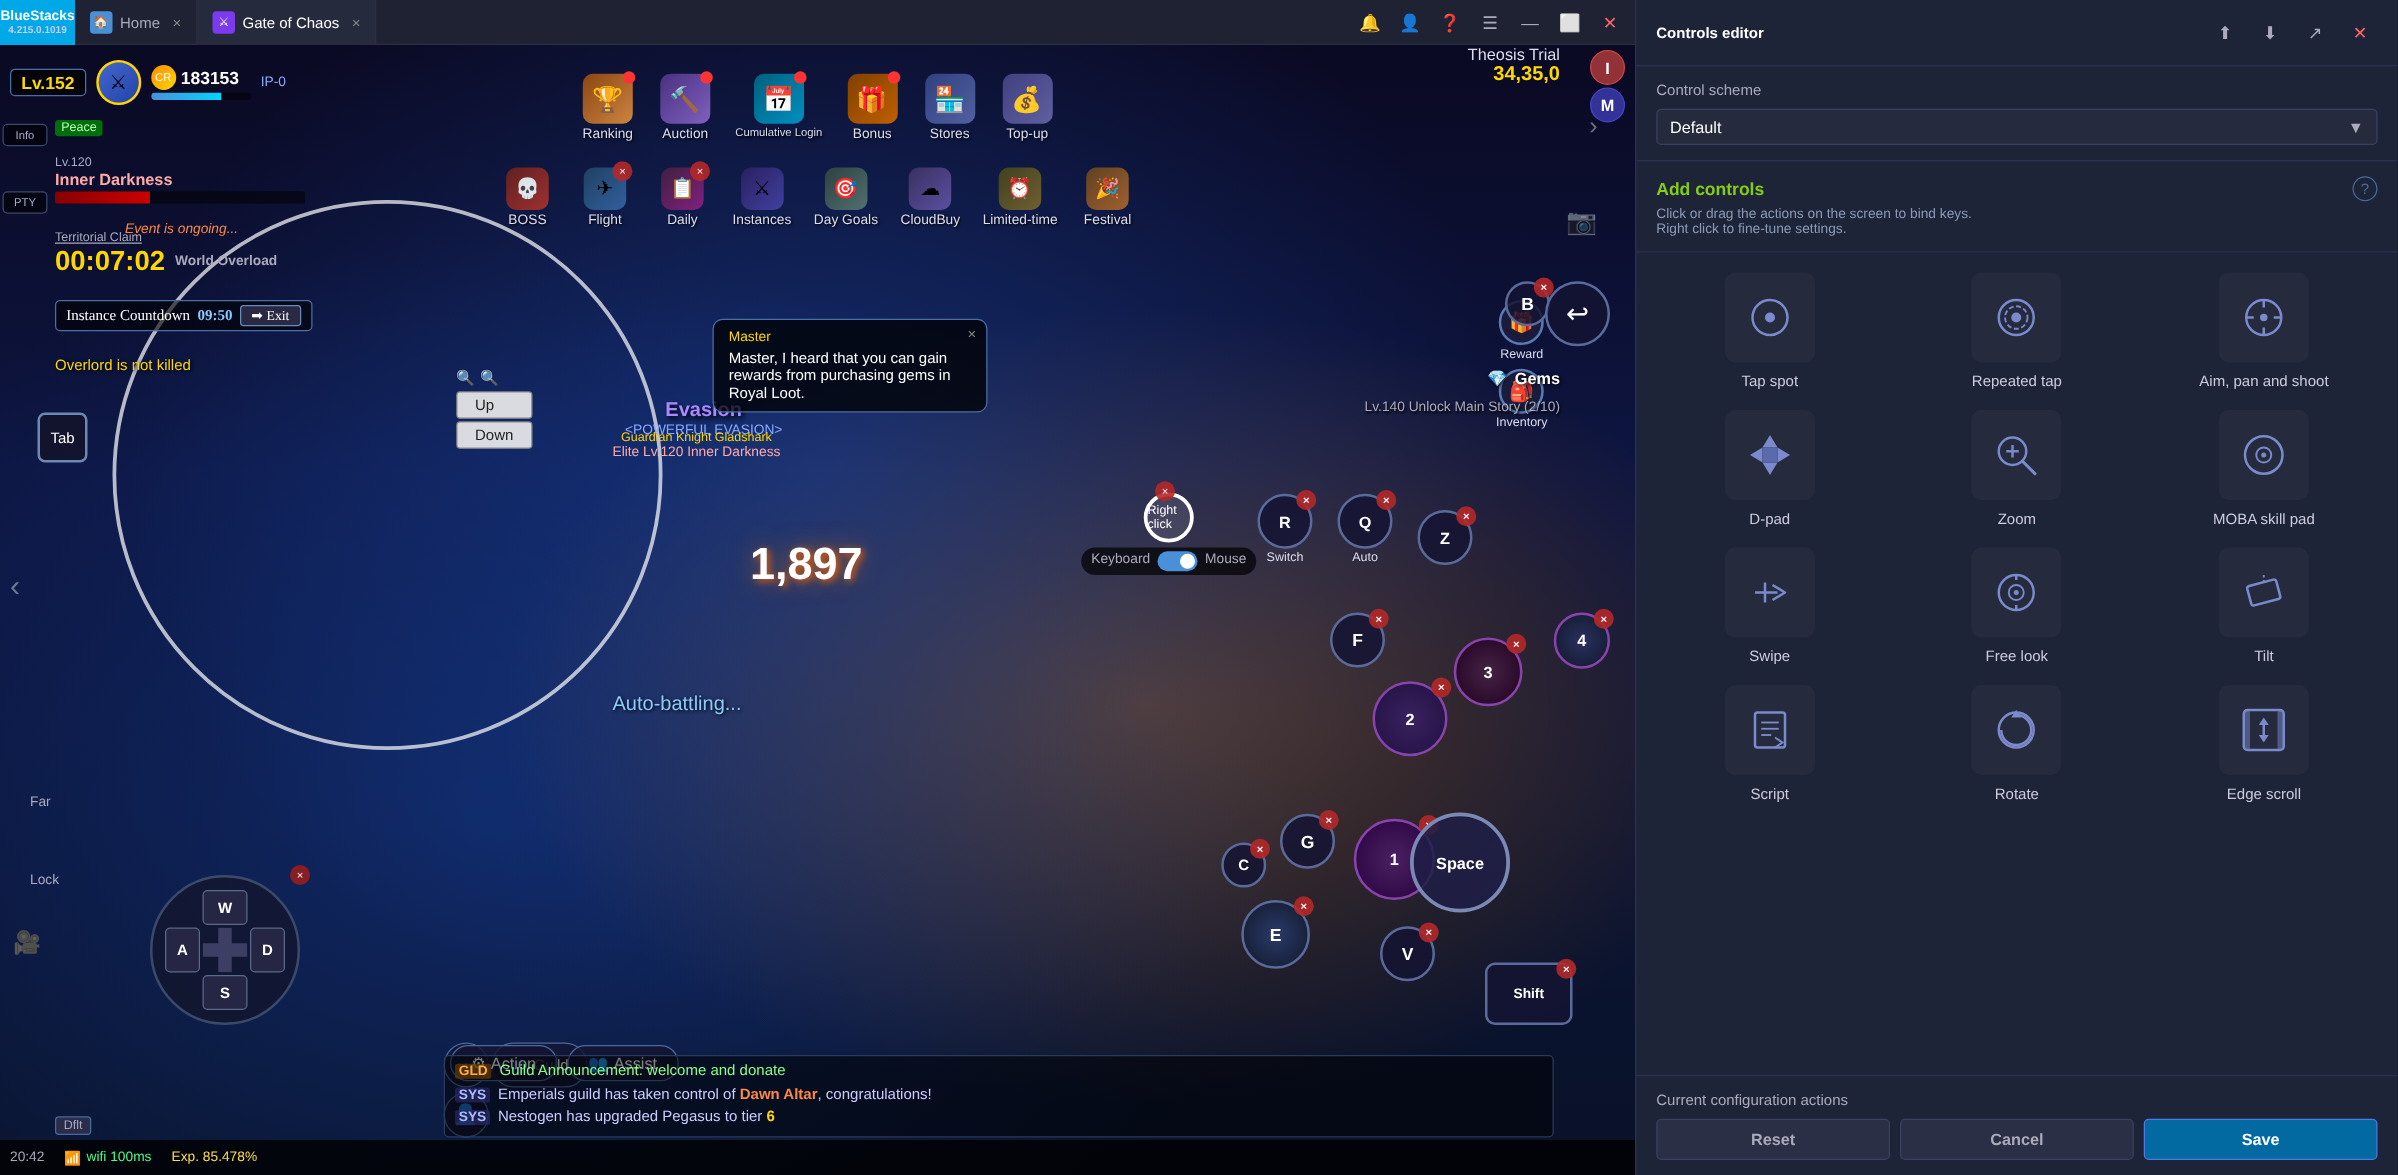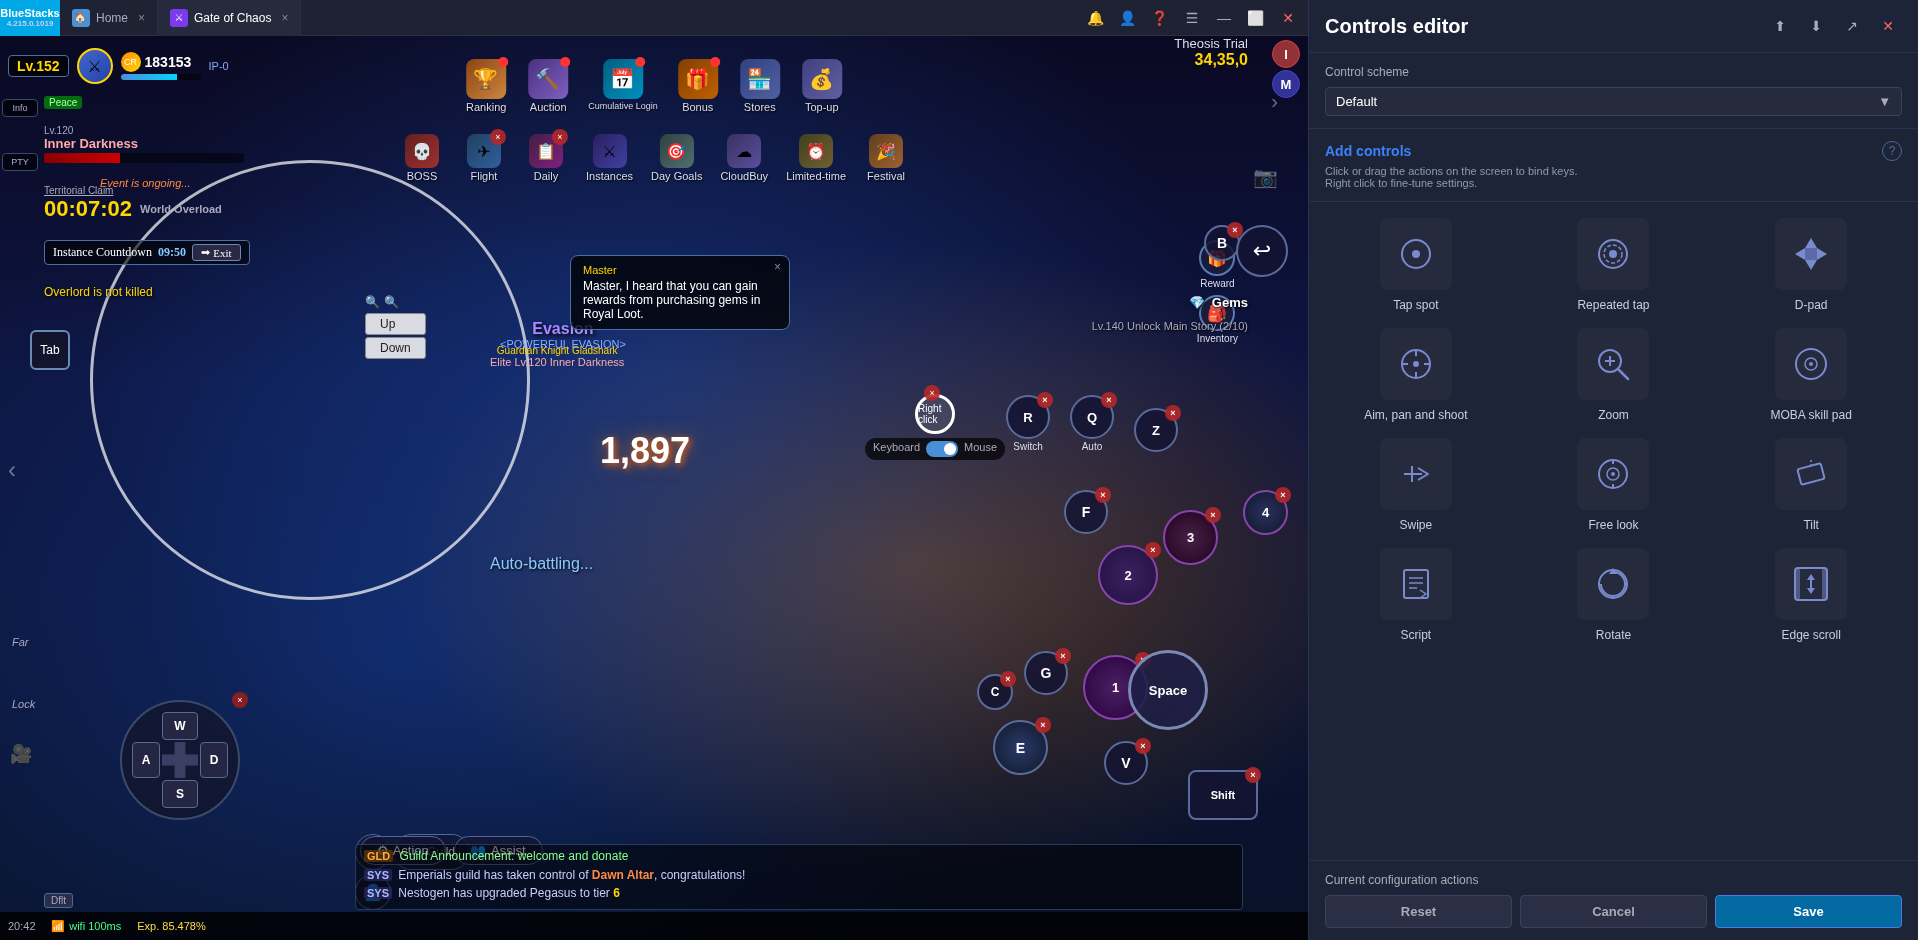--- a/index.html
+++ b/index.html
@@ -474,25 +474,24 @@
     .cross-shape {
       width: 36px; height: 36px;
       background: rgba(80,80,120,0.7);
       clip-path: polygon(35% 0%, 65% 0%, 65% 35%, 100% 35%, 100% 65%, 65% 65%, 65% 100%, 35% 100%, 35% 65%, 0% 65%, 0% 35%, 35% 35%);
     }
 
     
     .far-lock-area {
       position: absolute;
       bottom: 230px;
-      left: 12px;
+      left: 24px;
       z-index: 60;
       color: #aab;
       font-size: 11px;
-      font-style: italic;
     }
     .far-label { margin-bottom: 50px; }
     .lock-label { }
 
     
     .camera-area {
       position: absolute;
       bottom: 175px;
       left: 8px;
       z-index: 60;
@@ -780,21 +779,21 @@
     }
     .cp-header {
       display: flex;
       align-items: center;
       justify-content: space-between;
       padding: 12px 16px;
       border-bottom: 1px solid #2a3050;
     }
     .cp-title {
       color: white;
-      font-size: 20px;
+      font-size: 12px;
       font-weight: 600;
     }
     .cp-header-btns {
       display: flex;
       align-items: center;
       gap: 8px;
     }
     .cp-header-btn {
       width: 28px; height: 28px;
       display: flex; align-items: center; justify-content: center;
@@ -837,21 +836,21 @@
     .cp-add-controls {
       padding: 12px 16px;
       border-bottom: 1px solid #2a3050;
     }
     .cp-add-title-row {
       display: flex;
       align-items: center;
       justify-content: space-between;
       margin-bottom: 4px;
     }
-    .cp-add-title { color: #3b82f6; font-size: 14px; font-weight: 600; }
+    .cp-add-title { color: #84cc16; font-size: 14px; font-weight: 600; }
     .cp-add-subtitle { color: #8a9ab5; font-size: 11px; }
     .cp-info-icon {
       width: 20px; height: 20px;
       border-radius: 50%;
       border: 1px solid #4a6a9a;
       display: flex; align-items: center; justify-content: center;
       color: #4a6a9a;
       font-size: 12px;
       cursor: pointer;
     }
@@ -1451,42 +1450,42 @@
           <circle cx="20" cy="20" r="4" fill="#7a8acc"></circle>
           <circle cx="20" cy="20" r="9" fill="none" stroke="#7a8acc" stroke-width="1.5" stroke-dasharray="4 2"></circle>
         </svg>
       </div>
       <span class="cp-control-label">Repeated tap</span>
     </div>
 
     <div class="cp-control-item">
       <div class="cp-control-icon">
         <svg width="40" height="40" viewBox="0 0 40 40">
-          <polygon points="20,4 26,14 14,14" fill="#7a8acc"></polygon>
-          <polygon points="20,36 26,26 14,26" fill="#7a8acc"></polygon>
-          <polygon points="4,20 14,14 14,26" fill="#7a8acc"></polygon>
-          <polygon points="36,20 26,14 26,26" fill="#7a8acc"></polygon>
-          <rect x="14" y="14" width="12" height="12" fill="#5a6aaa"></rect>
-        </svg>
-      </div>
-      <span class="cp-control-label">D-pad</span>
-    </div>
-
-    <div class="cp-control-item">
-      <div class="cp-control-icon">
-        <svg width="40" height="40" viewBox="0 0 40 40">
           <circle cx="20" cy="20" r="14" fill="none" stroke="#7a8acc" stroke-width="2"></circle>
           <circle cx="20" cy="20" r="3" fill="#7a8acc"></circle>
           <line x1="20" y1="6" x2="20" y2="12" stroke="#7a8acc" stroke-width="2"></line>
           <line x1="20" y1="28" x2="20" y2="34" stroke="#7a8acc" stroke-width="2"></line>
           <line x1="6" y1="20" x2="12" y2="20" stroke="#7a8acc" stroke-width="2"></line>
           <line x1="28" y1="20" x2="34" y2="20" stroke="#7a8acc" stroke-width="2"></line>
         </svg>
       </div>
       <span class="cp-control-label">Aim, pan and shoot</span>
+    </div>
+
+    <div class="cp-control-item">
+      <div class="cp-control-icon">
+        <svg width="40" height="40" viewBox="0 0 40 40">
+          <polygon points="20,4 26,14 14,14" fill="#7a8acc"></polygon>
+          <polygon points="20,36 26,26 14,26" fill="#7a8acc"></polygon>
+          <polygon points="4,20 14,14 14,26" fill="#7a8acc"></polygon>
+          <polygon points="36,20 26,14 26,26" fill="#7a8acc"></polygon>
+          <rect x="14" y="14" width="12" height="12" fill="#5a6aaa"></rect>
+        </svg>
+      </div>
+      <span class="cp-control-label">D-pad</span>
     </div>
 
     <div class="cp-control-item">
       <div class="cp-control-icon">
         <svg width="40" height="40" viewBox="0 0 40 40">
           <circle cx="17" cy="17" r="11" fill="none" stroke="#7a8acc" stroke-width="2"></circle>
           <line x1="25" y1="25" x2="35" y2="35" stroke="#7a8acc" stroke-width="2.5" stroke-linecap="round"></line>
           <line x1="12" y1="17" x2="22" y2="17" stroke="#7a8acc" stroke-width="2"></line>
           <line x1="17" y1="12" x2="17" y2="22" stroke="#7a8acc" stroke-width="2"></line>
         </svg>

